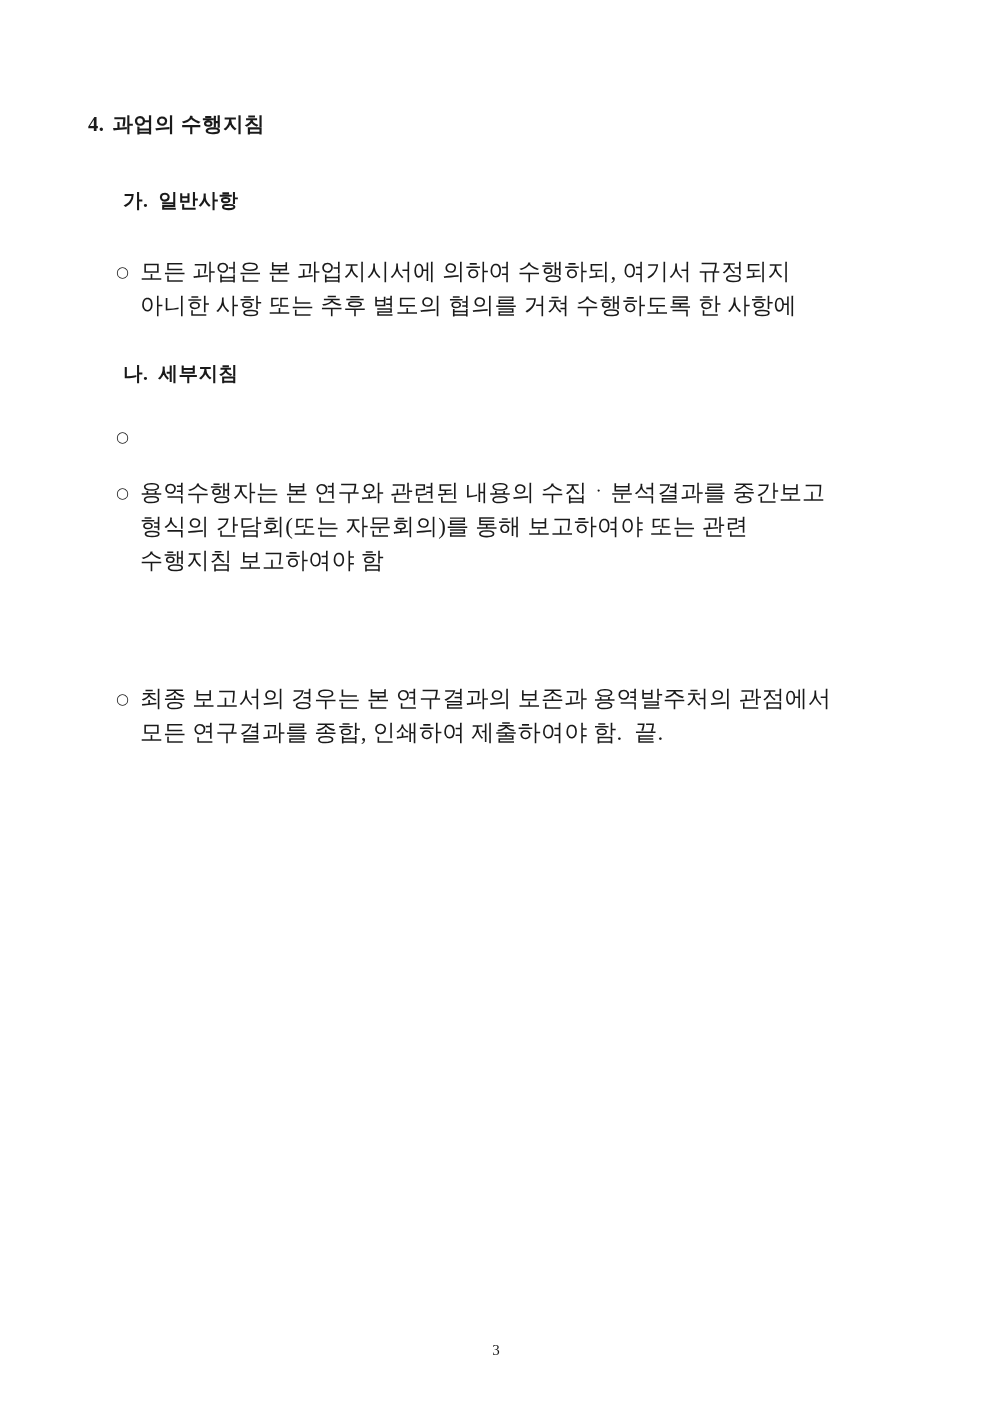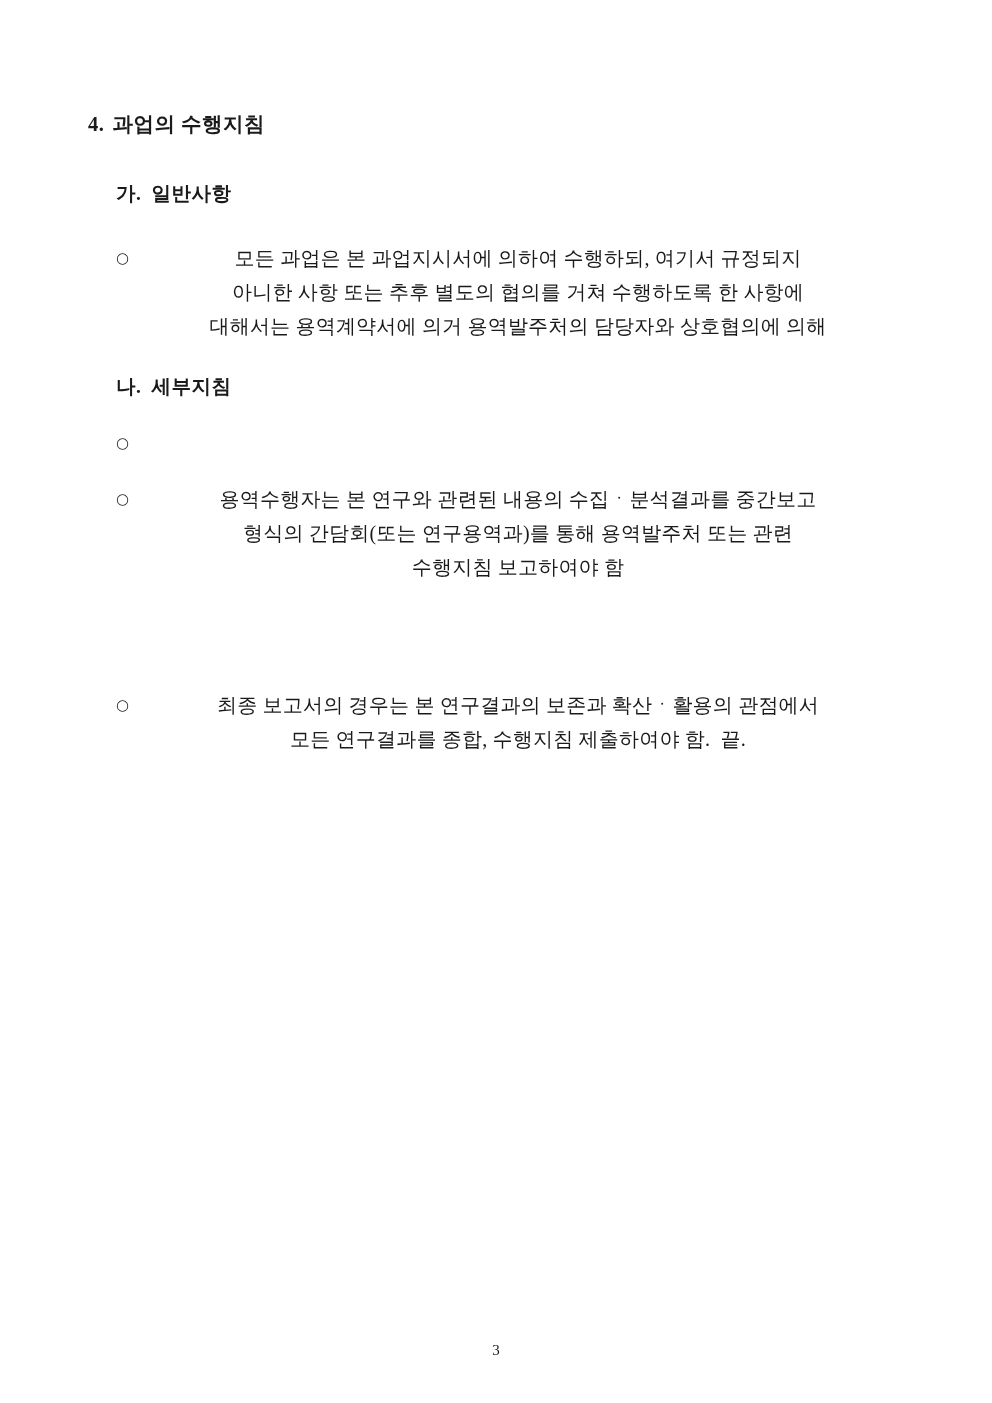--- a/index.html
+++ b/index.html
@@ -32,21 +32,21 @@
     margin: 0;
   }
   .h-section .num {
     margin-right: 8px;
   }
 
   .h-sub {
     font-size: 19.5px;
     font-weight: bold;
     letter-spacing: 0.5px;
-    margin: 4px;
+    margin: 11px;
     padding-left: 24px;
   }
   .h-sub .num {
     margin-right: 10px;
   }
 
   .bullet-block {
     display: flex;
     align-items: flex-start;
     padding-left: 28px;
@@ -54,24 +54,23 @@
   .bullet-mark {
     flex: 0 0 auto;
     font-size: 15px;
     line-height: 34px;
     width: 24px;
     text-align: left;
     font-family: "DejaVu Sans", sans-serif;
   }
   .bullet-body {
     flex: 1 1 auto;
-    font-size: 20px;
+    font-size: 23px;
     line-height: 34px;
     letter-spacing: 0.2px;
-    text-align: center;
   }
   .bullet-body .ln {
     display: block;
     white-space: pre;
   }
 
   .sp-1 { height: 38px; }
   .sp-2 { height: 30px; }
   .sp-3 { height: 26px; }
   .sp-4 { height: 22px; }
@@ -103,21 +102,20 @@
     <span class="num">가.</span><span>일반사항</span>
   </h3>
 
   <div class="sp-2"></div>
 
   <div class="bullet-block">
     <div class="bullet-mark">○</div>
     <div class="bullet-body">
       <span class="ln">모든 과업은 본 과업지시서에 의하여 수행하되, 여기서 규정되지</span>
       <span class="ln">아니한 사항 또는 추후 별도의 협의를 거쳐 수행하도록 한 사항에</span>
-      <span class="ln">대해서는 용역계약서에 의거 용역발주처의 담당자와 상호협의에 의해</span>
     </div>
   </div>
 
   <div class="sp-3"></div>
 
   <h3 class="h-sub">
     <span class="num">나.</span><span>세부지침</span>
   </h3>
 
   <div class="sp-4"></div>
@@ -127,33 +125,33 @@
     <div class="bullet-body">
     </div>
   </div>
 
   <div class="sp-4"></div>
 
   <div class="bullet-block">
     <div class="bullet-mark">○</div>
     <div class="bullet-body">
       <span class="ln">용역수행자는 본 연구와 관련된 내용의 수집ㆍ분석결과를 중간보고</span>
-      <span class="ln">형식의 간담회(또는 연구용역과)를 통해 용역발주처 또는 관련</span>
+      <span class="ln">형식의 간담회(또는 자문회의)를 통해 보고하여야 또는 관련</span>
       <span class="ln">수행지침 보고하여야 함</span>
     </div>
   </div>
 
   <div class="sp-6"></div>
 
 
   <div class="sp-2"></div>
 
   <div class="bullet-block">
     <div class="bullet-mark">○</div>
     <div class="bullet-body">
-      <span class="ln">최종 보고서의 경우는 본 연구결과의 보존과 확산ㆍ활용의 관점에서</span>
-      <span class="ln">모든 연구결과를 종합, 수행지침 제출하여야 함.  끝.</span>
+      <span class="ln">최종 보고서의 경우는 본 연구결과의 보존과 용역발주처의 관점에서</span>
+      <span class="ln">모든 연구결과를 종합, 인쇄하여 제출하여야 함.  끝.</span>
     </div>
   </div>
 
 </div>
 
 <div class="footer-page">3</div>
 
 </body></html>

